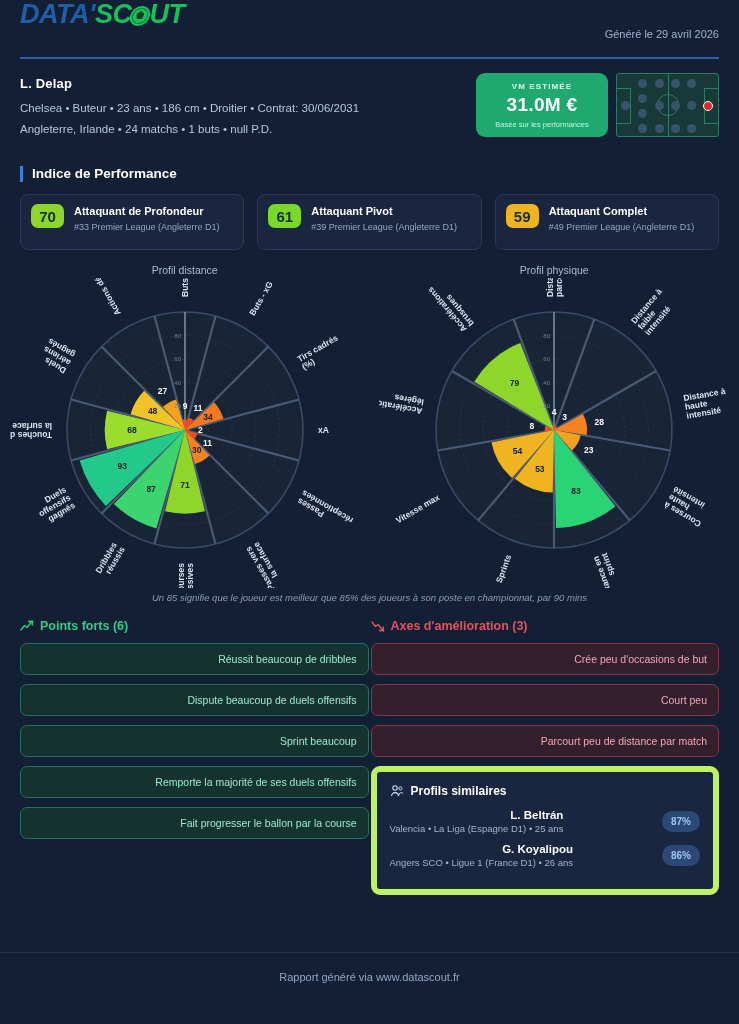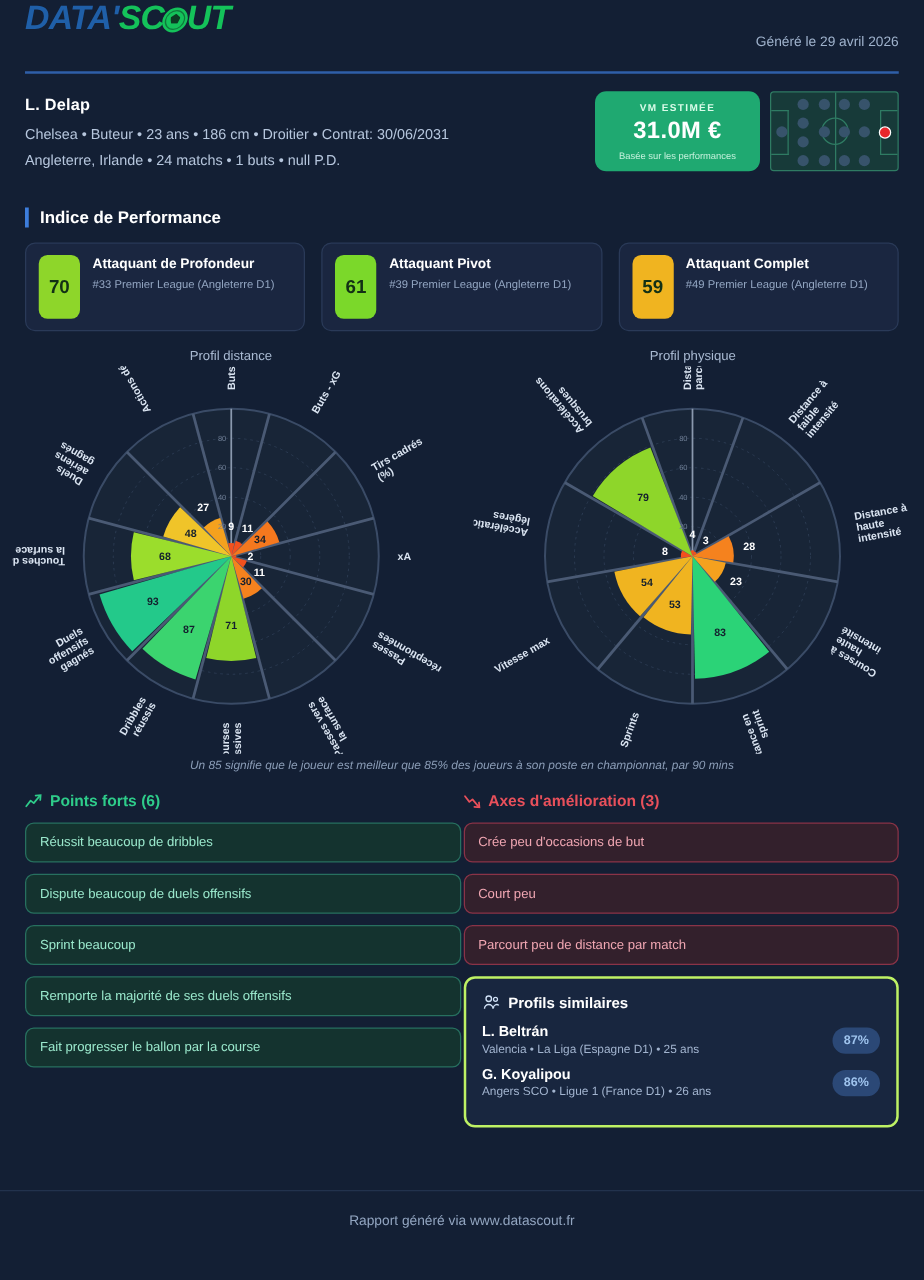--- a/index.html
+++ b/index.html
@@ -42,50 +42,50 @@
   .pitch .box-r { right: 0; border-right: none; }
   .pitch .dot { position: absolute; width: 9px; height: 9px; border-radius: 50%; background: #37536b; }
   .pitch .dot.hi { background: #e8272b; border: 1.5px solid #ffffff; width: 10px; height: 10px; }
 
   
   .sect-title { margin: 6px 20px 0 20px; padding-left: 9px; border-left: 3px solid #3d7ddb; font-size: 13.5px; font-weight: 700; color: #ffffff; line-height: 1.2; }
 
   
   .score-row { display: flex; gap: 13px; margin: 12px 20px 0 20px; }
   .score-card { flex: 1; background: #1a2640; border: 1px solid #2a3a58; border-radius: 8px; padding: 9px 10px; display: flex; gap: 10px; align-items: flex-start; min-height: 56px; }
-  .score-badge { width: 33px; height: 51px; min-width: 33px; border-radius: 7px; display: flex; align-items: center; justify-content: center; font-size: 15px; font-weight: 700; color: #123015; }
+  .score-badge { width: 33px; height: 24px; min-width: 33px; border-radius: 7px; display: flex; align-items: center; justify-content: center; font-size: 15px; font-weight: 700; color: #123015; }
   .score-info { padding-top: 1px; }
   .score-role { font-size: 11px; font-weight: 700; color: #ffffff; line-height: 1.25; }
   .score-rank { font-size: 9px; color: #93a6c2; line-height: 1.35; margin-top: 2px; }
 
   
   .radars { display: flex; margin-top: 14px; }
   .radar-col { flex: 1; text-align: center; }
   .radar-title { font-size: 10.5px; color: #a9bad2; margin-bottom: 2px; }
   svg.radar { display: block; margin: 0 auto; }
   .ax-tick { font-size: 6px; fill: #6f7f96; }
   .sl-val { font-size: 8.5px; font-weight: 700; }
   .ax-lab { font-size: 8.5px; fill: #dbe5f2; font-weight: 600; }
 
   .radar-note { text-align: center; font-size: 9.5px; font-style: italic; color: #8a9cb6; margin-top: 4px; }
 
   
-  .cols { display: flex; gap: 2px; margin: 16px 20px 0 20px; }
+  .cols { display: flex; gap: 2px; margin: 16px 20px 0 20px; text-align: right; }
   .col { flex: 1; }
   .col-head { font-size: 12.5px; font-weight: 700; display: flex; align-items: center; gap: 6px; margin-bottom: 10px; }
   .col-head.good { color: #2ecc8a; }
   .col-head.bad { color: #e8505b; }
   .item { border-radius: 7px; padding: 9px 11px; font-size: 10.5px; margin-bottom: 9px; }
   .item.good { background: #14332f; border: 1px solid #27705f; color: #9ae8cc; }
   .item.bad { background: #33202c; border: 1px solid #8a3347; color: #f0a6b2; }
 
   
   .similar { background: #182murk; }
   .similar { background: #18263f; border: 1px solid #3a5party; }
-  .similar { background: #18263f; border: 2px solid #bef264; border-radius: 9px; padding: 12px 13px; margin-top: 1px; }
+  .similar { background: #18263f; border: 6px solid #bef264; border-radius: 9px; padding: 12px 13px; margin-top: 1px; }
   .similar-head { font-size: 12px; font-weight: 700; color: #ffffff; display: flex; align-items: center; gap: 7px; margin-bottom: 11px; }
   .sim-row { display: flex; align-items: center; justify-content: space-between; margin-bottom: 9px; }
   .sim-name { font-size: 11.5px; font-weight: 700; color: #ffffff; }
   .sim-sub { font-size: 9.5px; color: #a2b4cf; margin-top: 2px; }
   .sim-pct { background: #2b4876; color: #9fc4ee; font-size: 10px; font-weight: 700; border-radius: 12px; padding: 5px 9px; }
 
   
   .footer { position: absolute; left: 0; right: 0; bottom: 0; height: 72px; border-top: 1px solid #223css; }
   .footer { border-top: 1px solid #22324d; }
   .footer-txt { text-align: center; font-size: 11px; color: #92a5c0; padding-top: 18px; }

